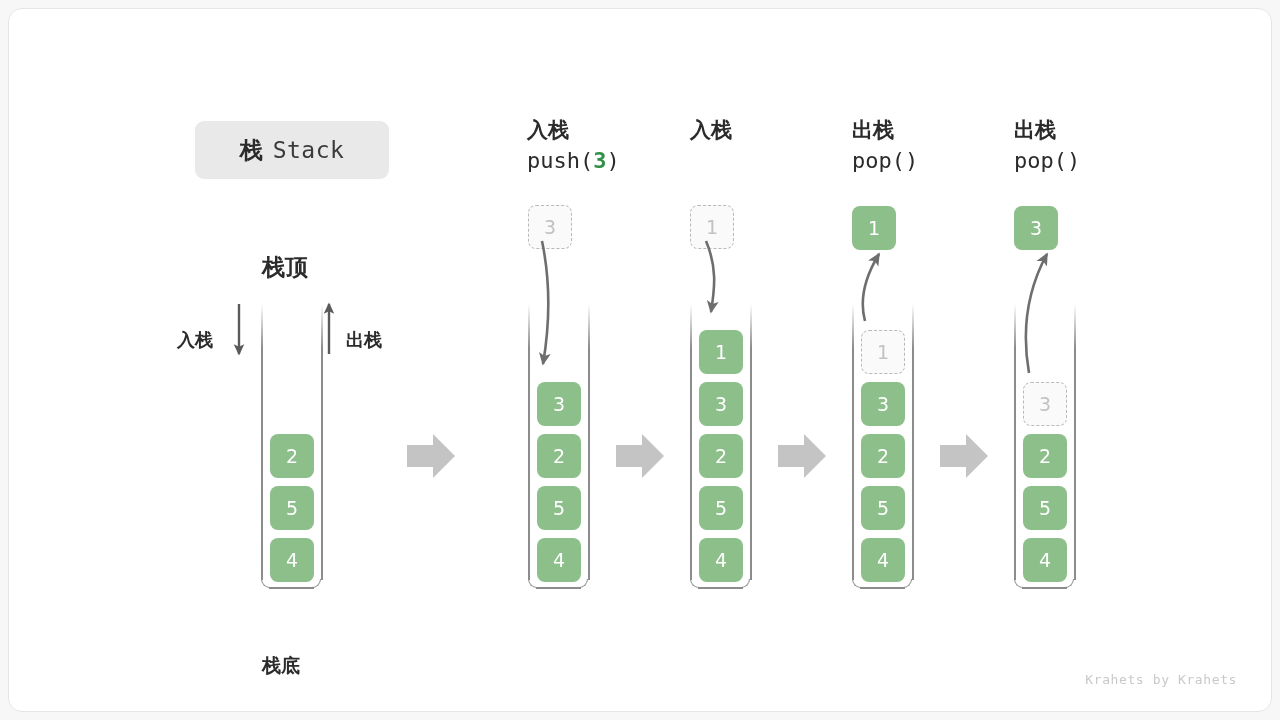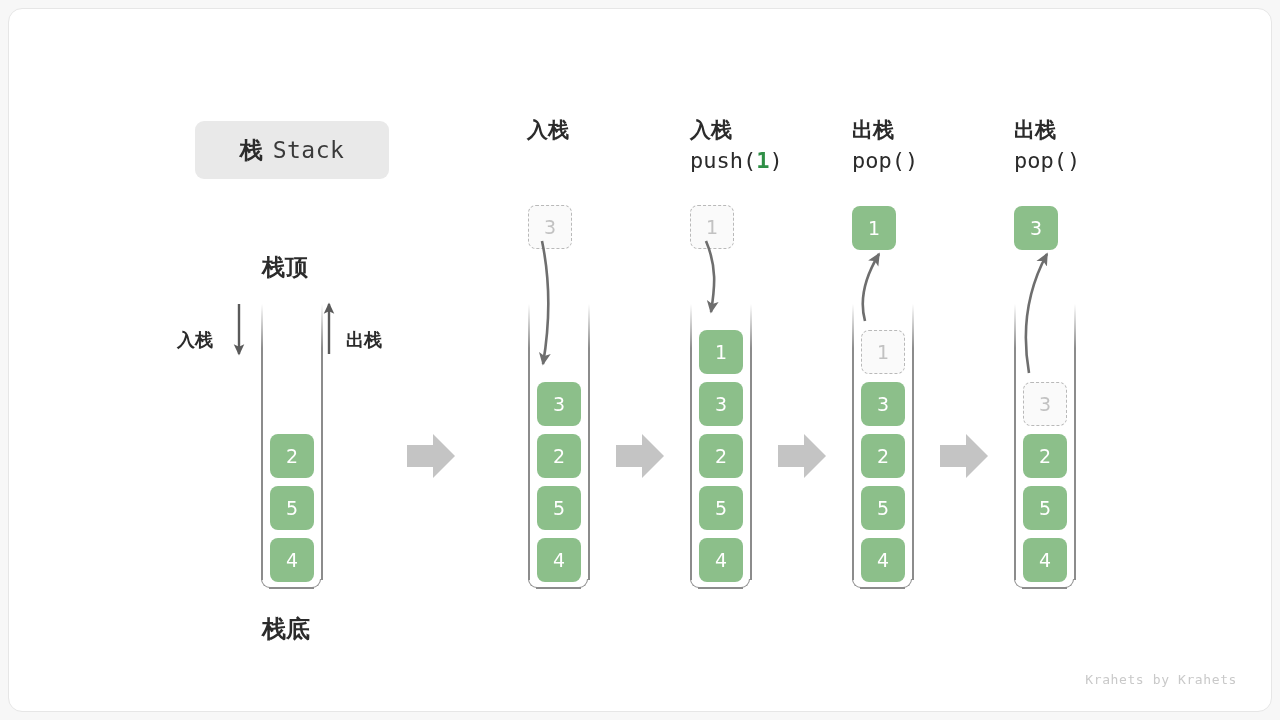--- a/index.html
+++ b/index.html
@@ -38,21 +38,21 @@
   }
 
   
   .cn-bold{
     font-family:"DejaVu Sans",sans-serif;
     font-weight:700;color:#2b2b2b;
   }
 
   
   #label-top{position:absolute;left:253px;top:243px;font-size:23px;}
-  #label-bottom{position:absolute;left:253px;top:604px;font-size:24px;}
+  #label-bottom{position:absolute;left:253px;top:644px;font-size:19px;}
   #label-push{position:absolute;left:168px;top:319px;font-size:18px;}
   #label-pop{position:absolute;left:337px;top:319px;font-size:18px;}
 
   
   .col-head{position:absolute;width:180px;text-align:left;}
   .col-head .h-cn{font-size:21px;line-height:30px;}
   .col-head .h-code{
     font-family:"DejaVu Sans Mono","Liberation Mono",monospace;
     font-size:22px;line-height:32px;color:#2b2b2b;
   }
@@ -118,25 +118,25 @@
     <span class="t-en">Stack</span>
   </div>
 
   <div id="label-top" class="cn-bold">栈顶</div>
   <div id="label-bottom" class="cn-bold">栈底</div>
   <div id="label-push" class="cn-bold">入栈</div>
   <div id="label-pop" class="cn-bold">出栈</div>
 
   <div class="col-head" style="left:518px;top:106px;">
     <div class="h-cn cn-bold">入栈</div>
+    <div class="h-code">push(<span class="num">3</span>)</div>
   </div>
 
   <div class="col-head" style="left:681px;top:106px;">
     <div class="h-cn cn-bold">入栈</div>
-    <div class="h-code">push(<span class="num">1</span>)</div>
   </div>
 
   <div class="col-head" style="left:843px;top:106px;">
     <div class="h-cn cn-bold">出栈</div>
     <div class="h-code">pop()</div>
   </div>
 
   <div class="col-head" style="left:1005px;top:106px;">
     <div class="h-cn cn-bold">出栈</div>
     <div class="h-code">pop()</div>

